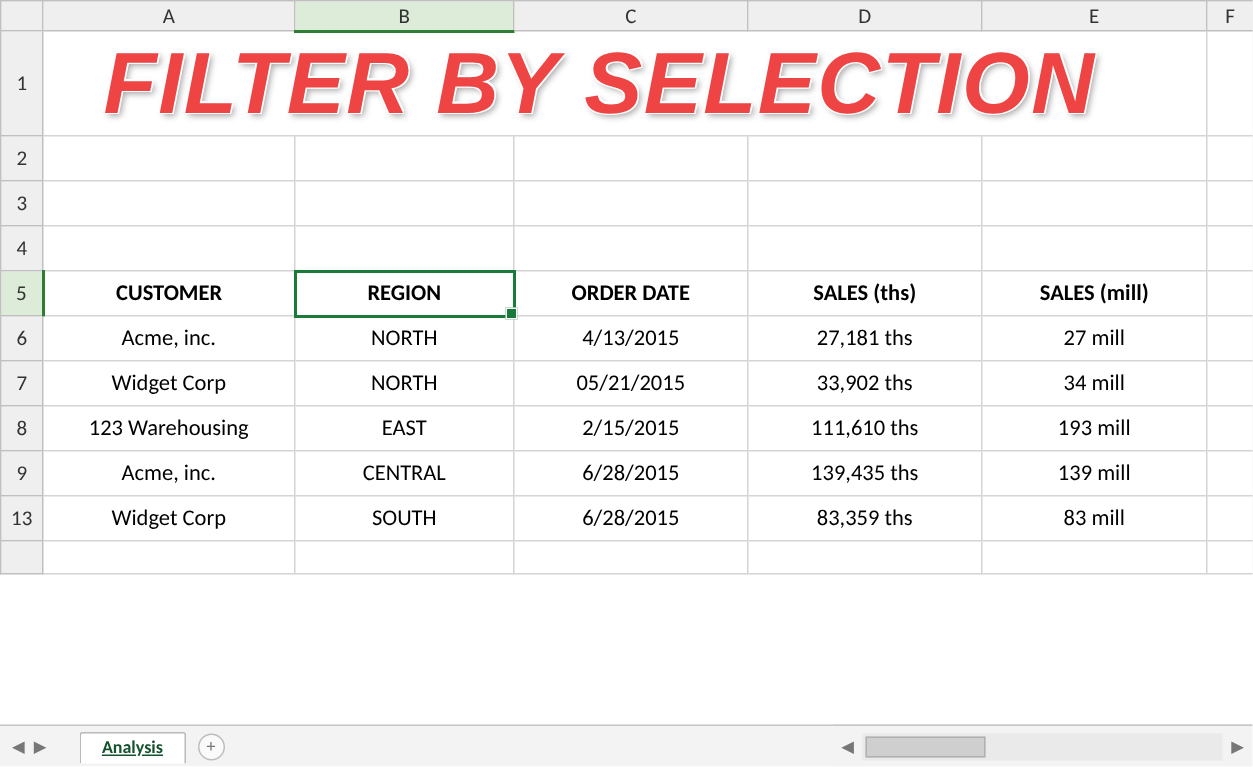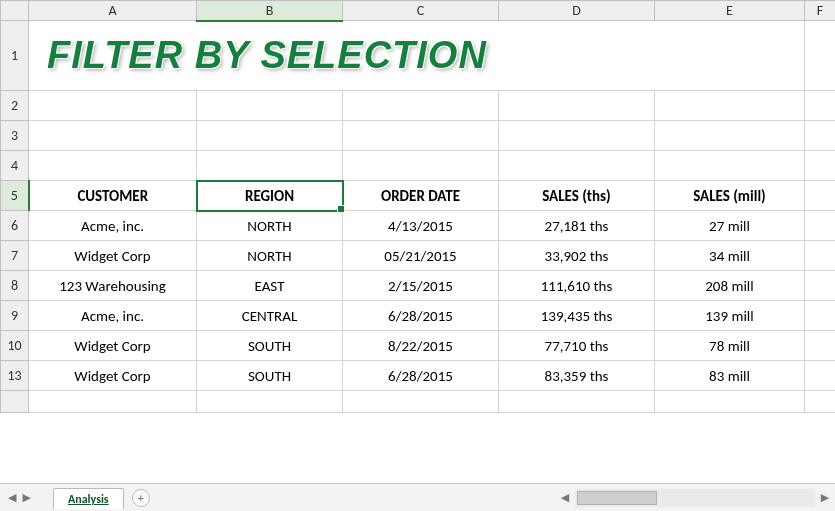--- a/index.html
+++ b/index.html
@@ -52,32 +52,33 @@
     background: #dcecd8 !important;
     border-right: 2px solid #2e7d32 !important;
   }
   .title-row td.content {
     height: 70px;
   }
   .big-title {
     font-family: Arial, sans-serif;
     font-weight: 900;
     font-style: italic;
-    font-size: 38px;
-    color: #15803d;
+    font-size: 58px;
+    color: #ef4444;
     text-shadow:
       -1px -1px 0 #fff,
        1px -1px 0 #fff,
       -1px  1px 0 #fff,
        1px  1px 0 #fff,
        2px 2px 4px rgba(0,0,0,0.35);
     letter-spacing: 1px;
     text-align: left;
     white-space: nowrap;
     padding-left: 18px;
+    margin-left: 22px;
   }
   .hdr-cell {
     font-weight: bold;
   }
   .sel-cell {
     outline: 2px solid #1a7a3a;
     outline-offset: -1px;
     z-index: 2;
   }
   .sel-cell::after {
@@ -252,39 +253,30 @@
     <td>33,902 ths</td>
     <td>34 mill</td>
     <td></td>
   </tr>
   <tr>
     <td class="row-hdr">8</td>
     <td>123 Warehousing</td>
     <td>EAST</td>
     <td>2/15/2015</td>
     <td>111,610 ths</td>
-    <td>208 mill</td>
+    <td>193 mill</td>
     <td></td>
   </tr>
   <tr>
     <td class="row-hdr">9</td>
     <td>Acme, inc.</td>
     <td>CENTRAL</td>
     <td>6/28/2015</td>
     <td>139,435 ths</td>
     <td>139 mill</td>
-    <td></td>
-  </tr>
-  <tr>
-    <td class="row-hdr">10</td>
-    <td>Widget Corp</td>
-    <td>SOUTH</td>
-    <td>8/22/2015</td>
-    <td>77,710 ths</td>
-    <td>78 mill</td>
     <td></td>
   </tr>
   <tr>
     <td class="row-hdr">13</td>
     <td>Widget Corp</td>
     <td>SOUTH</td>
     <td>6/28/2015</td>
     <td>83,359 ths</td>
     <td>83 mill</td>
     <td></td>

